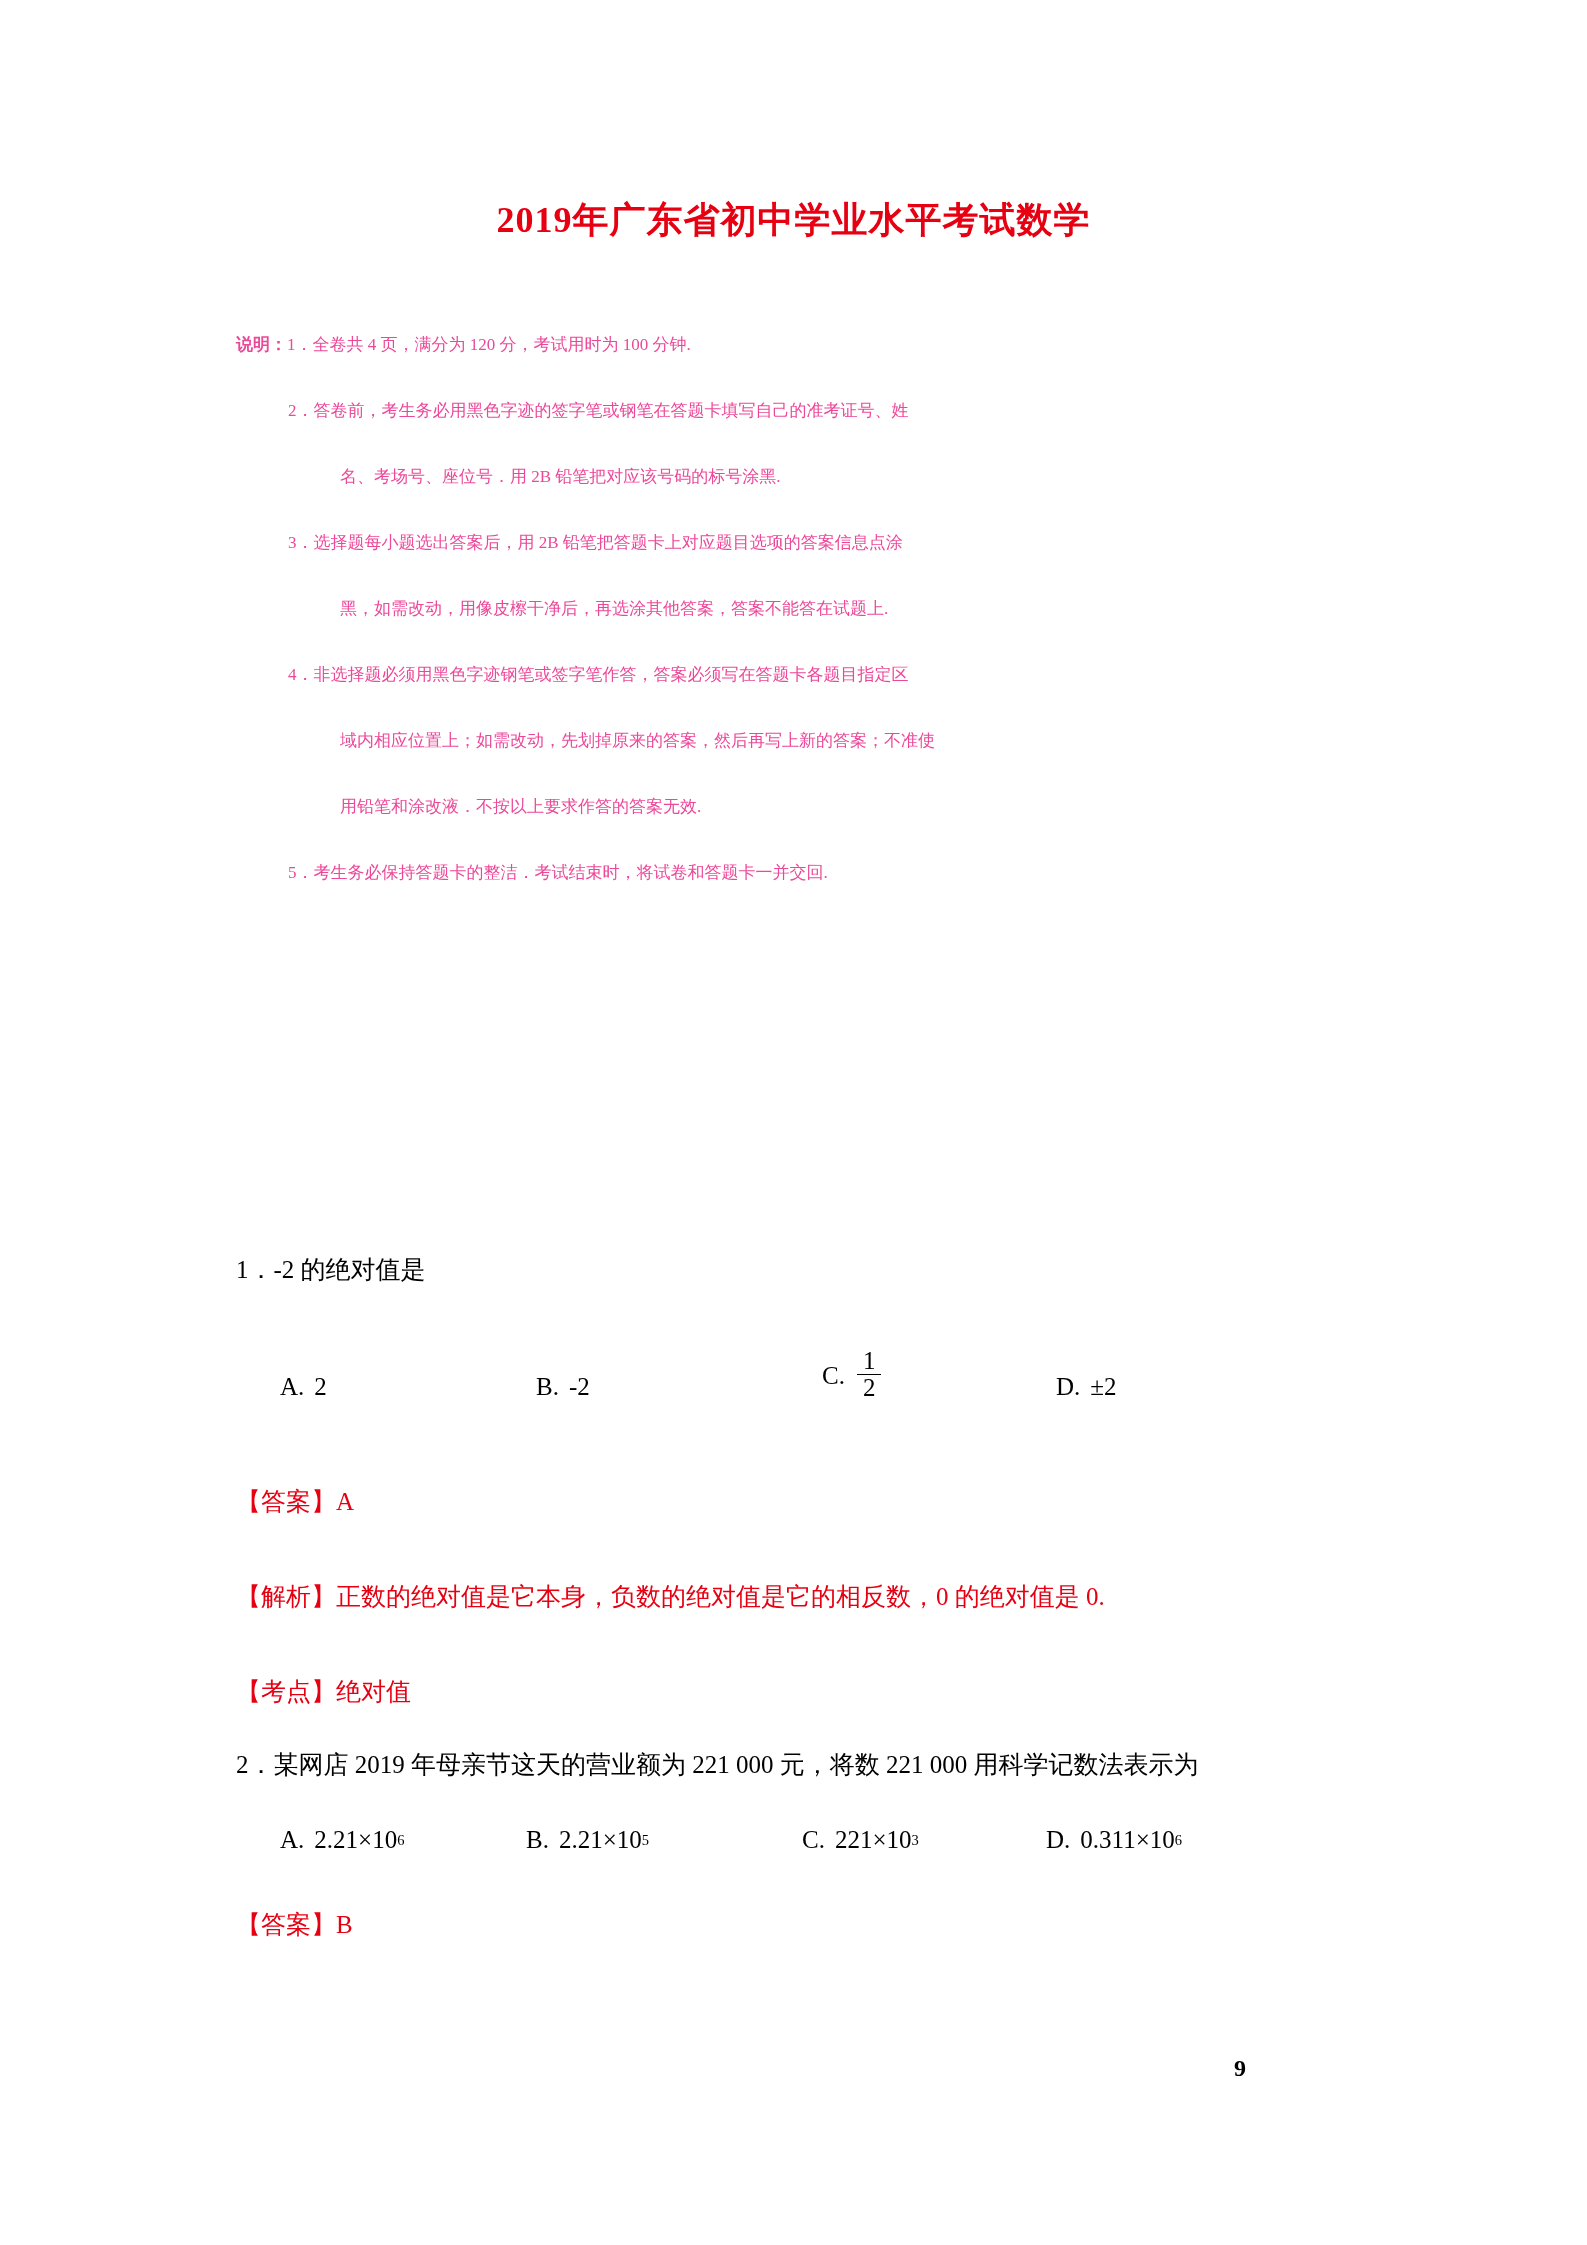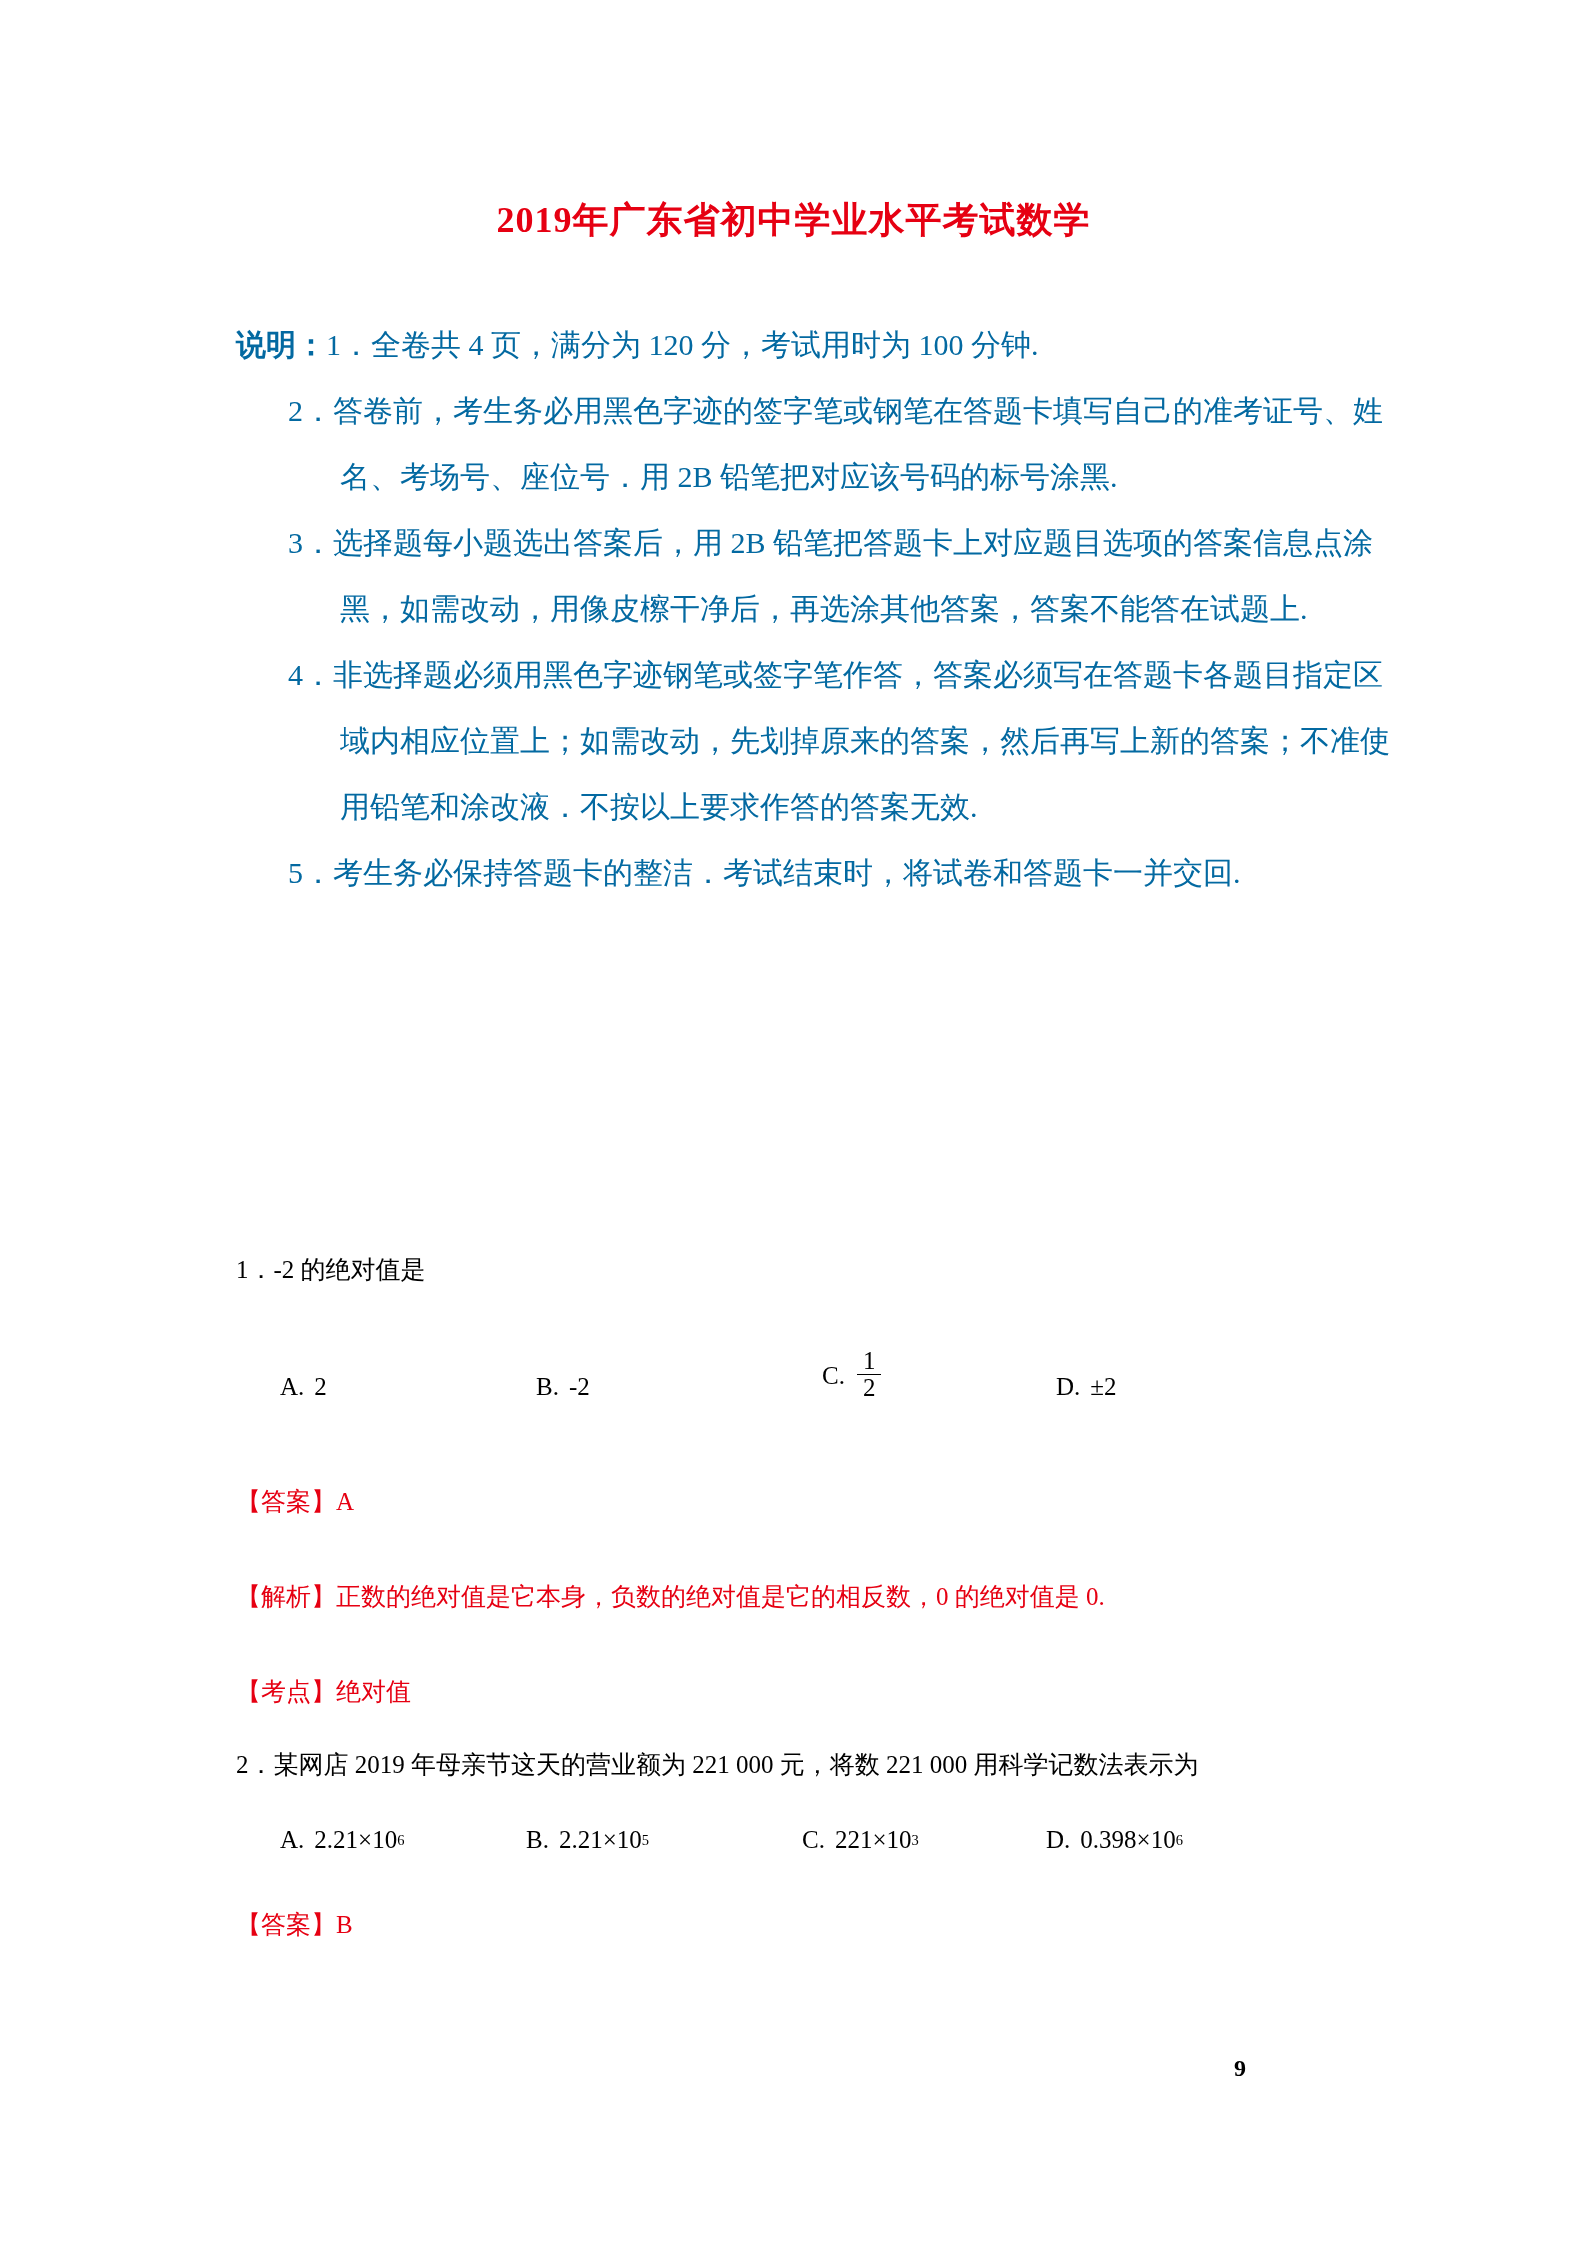--- a/index.html
+++ b/index.html
@@ -39,23 +39,23 @@
   }
 
   
   .instructions {
     position: absolute;
     top: 312px;
     left: 236px;
     width: 1200px;
   }
   .instr-line {
-    font-size: 30px;
+    font-size: 17px;
     line-height: 66px;
-    color: #0369a1;
+    color: #ec4899;
     text-align: justify;
   }
   .instr-first {
     text-indent: 0;
   }
   .instr-label {
     font-weight: bold;
   }
   .instr-body {
     display: block;
@@ -254,21 +254,21 @@
       <span class="opt-val">2.21×10</span>
         <sup class="exp">5</sup>
     </div>
     <div class="opt" style="left:566px; top:4px;">
       <span class="opt-label">C.</span>
       <span class="opt-val">221×10</span>
         <sup class="exp">3</sup>
     </div>
     <div class="opt" style="left:810px; top:4px;">
       <span class="opt-label">D.</span>
-      <span class="opt-val">0.398×10</span>
+      <span class="opt-val">0.311×10</span>
         <sup class="exp">6</sup>
     </div>
   </div>
 
   <div class="note" id="n2-answer">
     <span>【答案】</span><span>B</span>
   </div>
 
   <div class="page-number">9</div>
 

